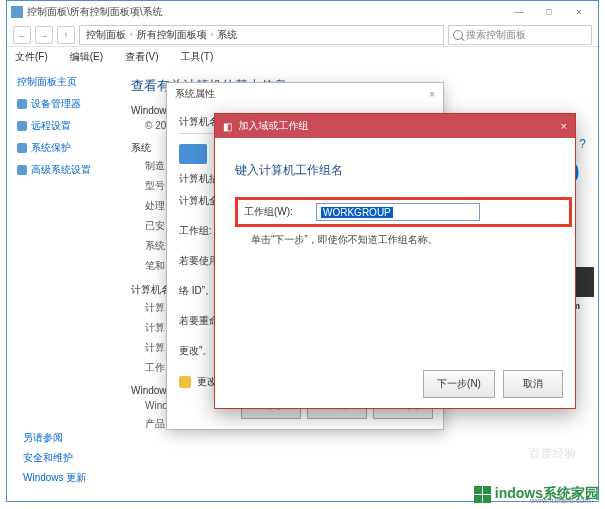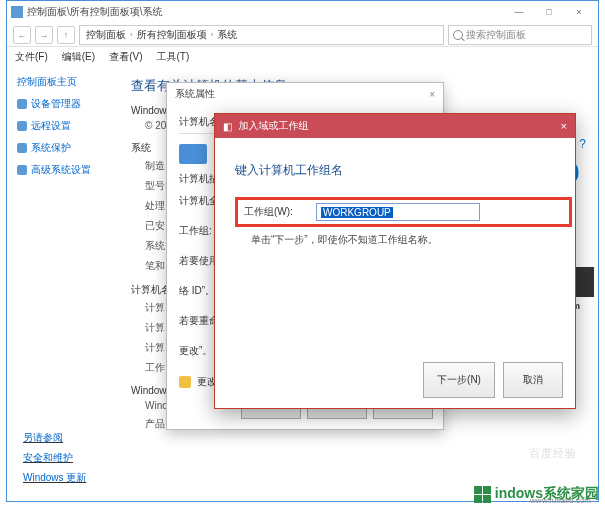--- a/index.html
+++ b/index.html
@@ -14,28 +14,28 @@
   .win-btn { width: 30px; height: 18px; display: flex; align-items: center; justify-content: center; font-size: 9px; color: #666; }
 
   .addrbar { height: 24px; display: flex; align-items: center; padding: 0 6px; border-bottom: 1px solid #e0e0e0; gap: 4px; }
   .nav-arrow { width: 18px; height: 18px; border: 1px solid #ccc; border-radius: 2px; display: flex; align-items: center; justify-content: center; color: #888; font-size: 9px; }
   .breadcrumb { flex: 1; border: 1px solid #ccc; height: 20px; display: flex; align-items: center; padding: 0 6px; font-size: 10px; color: #333; gap: 4px; }
   .bc-sep { color: #888; font-size: 8px; }
   .searchbox { width: 144px; height: 20px; border: 1px solid #ccc; display: flex; align-items: center; padding: 0 4px; font-size: 10px; color: #888; gap: 3px; }
   .mag { width: 10px; height: 10px; border: 1px solid #888; border-radius: 50%; position: relative; }
   .mag::after { content: ""; position: absolute; width: 4px; height: 1px; background: #888; right: -3px; bottom: -1px; transform: rotate(45deg); }
 
-  .menubar { height: 20px; display: flex; align-items: center; padding: 0 8px; gap: 14px; font-size: 10px; color: #333; }
+  .menubar { height: 20px; display: flex; align-items: center; padding: 0 8px; gap: 22px; font-size: 10px; color: #333; }
 
   .body-area { display: flex; height: calc(100% - 66px); }
   .sidebar { width: 110px; padding: 8px 10px; }
   .side-hdr { color: #0066cc; font-size: 10px; margin-bottom: 8px; }
   .side-item { display: flex; align-items: center; gap: 4px; color: #0066cc; font-size: 10px; margin-bottom: 8px; }
   .side-dot { width: 10px; height: 10px; background: #5a9bd5; border-radius: 2px; }
-  .side-footer { position: absolute; left: 16px; bottom: 16px; display: flex; flex-direction: column; gap: 6px; text-decoration: underline; }
+  .side-footer { position: absolute; left: 16px; bottom: 16px; display: flex; flex-direction: column; gap: 6px; }
   .side-footer a { color: #0066cc; font-size: 10px; }
 
   .content { flex: 1; padding: 10px 14px; position: relative; }
   .content-hdr { font-size: 13px; color: #1b4f8f; margin-bottom: 10px; }
   .section-label { font-size: 10px; color: #333; margin-bottom: 4px; }
   .indent-item { font-size: 10px; color: #555; margin-left: 14px; margin-bottom: 6px; white-space: nowrap; overflow: hidden; }
   .blk { margin-bottom: 10px; }
   .right-badge { position: absolute; right: 4px; top: 90px; width: 30px; font-size: 28px; color: #0078d7; font-weight: 300; }
   .right-logo { position: absolute; right: 4px; top: 200px; width: 30px; height: 30px; background: #333; }
   .right-txt { position: absolute; right: 4px; top: 234px; width: 30px; font-size: 9px; font-weight: bold; color: #222; }
@@ -44,21 +44,21 @@
   
   .dlg1 { position: absolute; left: 166px; top: 82px; width: 278px; height: 348px; background: #fff; border: 1px solid #bbb; box-shadow: 0 4px 14px rgba(0,0,0,.25); }
   .dlg1-hdr { height: 22px; display: flex; align-items: center; padding: 0 8px; font-size: 10px; color: #444; justify-content: space-between; }
   .dlg1-close { font-size: 10px; color: #888; }
   .dlg1-body { padding: 10px 12px; font-size: 10px; color: #333; }
   .dlg1-row { display: flex; align-items: flex-start; gap: 8px; margin-bottom: 8px; }
   .dlg1-pcicon { width: 28px; height: 20px; background: #4a90d9; border-radius: 2px; flex-shrink: 0; }
   .dlg1-label { width: 64px; color: #333; }
   .dlg1-lines .line { margin-bottom: 16px; white-space: nowrap; overflow: hidden; }
   .dlg1-footer { position: absolute; bottom: 10px; right: 10px; display: flex; gap: 6px; }
-  .dlg-btn { min-width: 60px; height: 36px; border: 1px solid #aaa; background: linear-gradient(#fafafa,#e8e8e8); font-size: 10px; display: flex; align-items: center; justify-content: center; color: #333; }
+  .dlg-btn { min-width: 60px; height: 28px; border: 1px solid #aaa; background: linear-gradient(#fafafa,#e8e8e8); font-size: 10px; display: flex; align-items: center; justify-content: center; color: #333; }
   .dlg-btn.disabled { color: #999; background: #eee; }
 
   
   .dlg2 { position: absolute; left: 214px; top: 113px; width: 362px; height: 296px; background: #fff; border: 1px solid #c0392b; box-shadow: 0 6px 20px rgba(0,0,0,.35); }
   .dlg2-hdr { height: 24px; background: #c94b55; display: flex; align-items: center; padding: 0 8px; color: #fff; font-size: 10px; justify-content: space-between; }
   .dlg2-hdr .l { display: flex; align-items: center; gap: 6px; }
   .dlg2-close { font-size: 11px; color: #fff; cursor: pointer; }
   .dlg2-body { padding: 24px 3px 12px 20px; }
   .dlg2-body h3 { font-size: 12px; color: #1b4f8f; font-weight: normal; margin-bottom: 18px; }
   .form-row { display: flex; align-items: center; gap: 16px; margin-bottom: 14px; }

